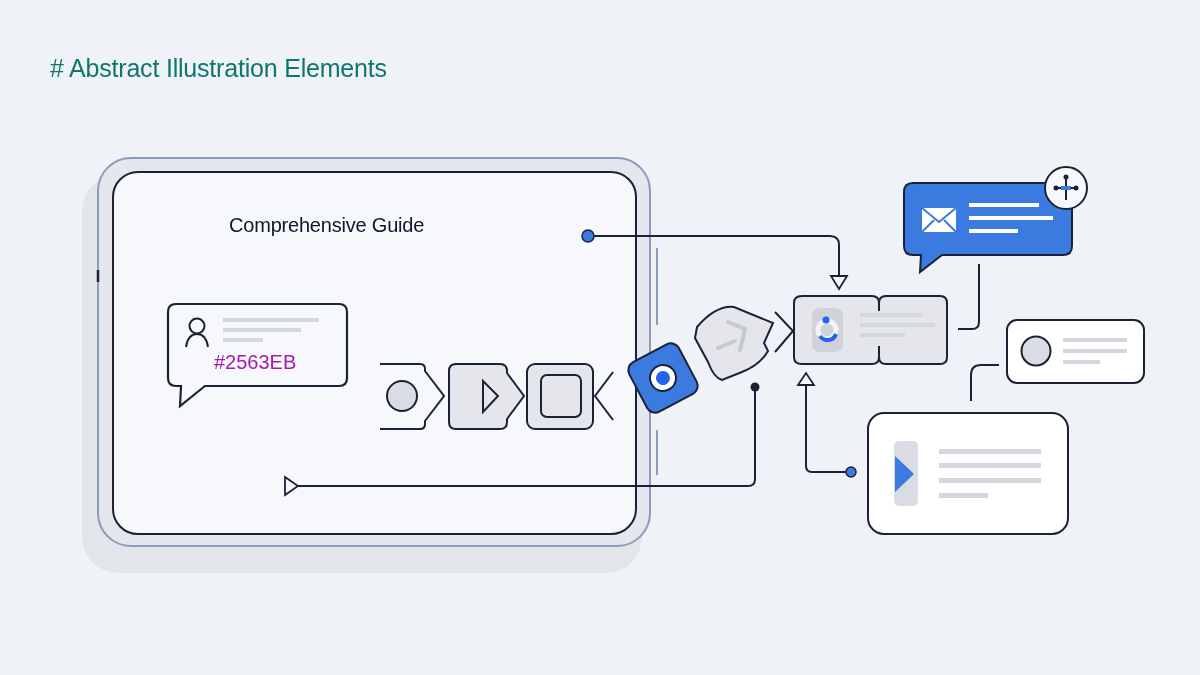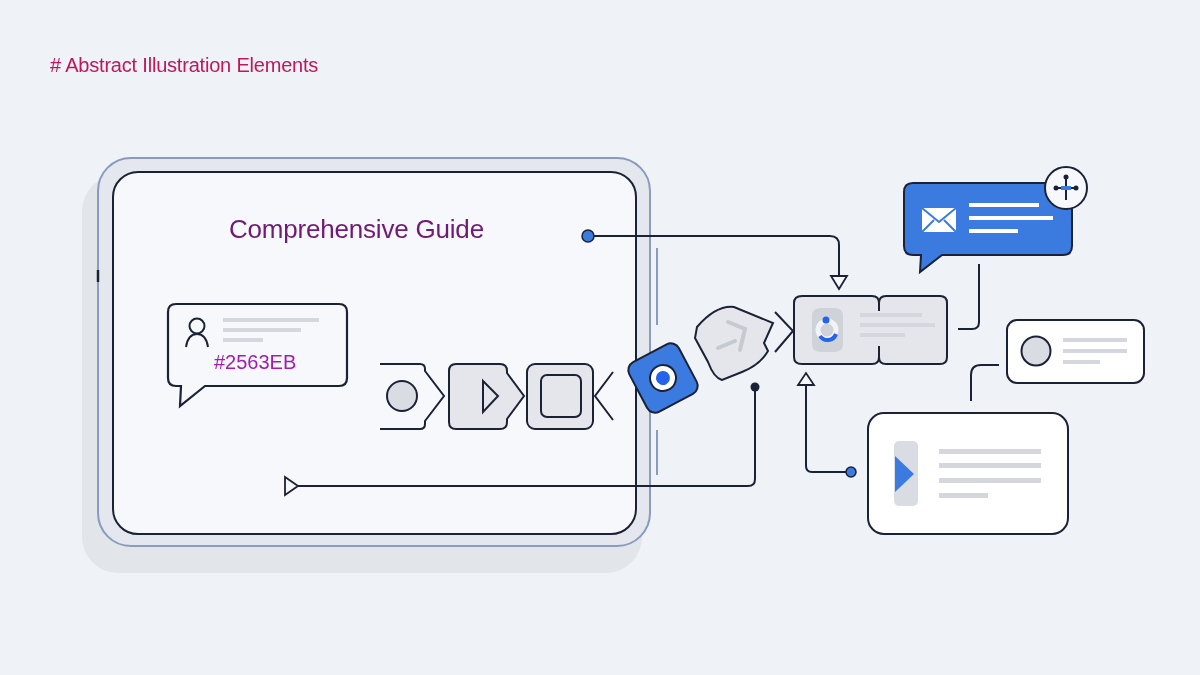--- a/index.html
+++ b/index.html
@@ -3,39 +3,39 @@
 <meta charset="utf-8">
 <style>
   html, body { margin: 0; padding: 0; }
   body {
     width: 1200px; height: 675px; overflow: hidden; position: relative;
     background: #eff2f6;
     font-family: "Liberation Sans", sans-serif;
   }
   .heading {
     position: absolute; left: 50px; top: 54px;
-    font-size: 20px; color: #be185d; letter-spacing: -0.2px;
+    font-size: 25px; color: #0f766e; letter-spacing: -0.2px;
   }
   .panel-shadow {
     position: absolute; left: 82px; top: 175px; width: 560px; height: 398px;
     background: #e2e5ea; border-radius: 36px;
   }
   .panel-outer {
     position: absolute; left: 97px; top: 157px; width: 554px; height: 390px;
     background: #e4e7ed; border: 2px solid #8a9bbd; border-radius: 34px;
     box-sizing: border-box;
   }
   .panel-inner {
     position: absolute; left: 112px; top: 171px; width: 525px; height: 364px;
     background: #f6f8fb; border: 2.5px solid #1b2236; border-radius: 26px;
     box-sizing: border-box;
   }
   .panel-title {
     position: absolute; left: 229px; top: 214px;
-    font-size: 26px; color: #701a75; letter-spacing: -0.2px;
+    font-size: 20px; color: #0f172a; letter-spacing: -0.2px;
   }
   .hex-label {
     position: absolute; left: 214px; top: 351px;
     font-size: 20px; color: #a21caf;
   }
   svg.overlay { position: absolute; left: 0; top: 0; }
 </style>
 </head>
 <body>
 

